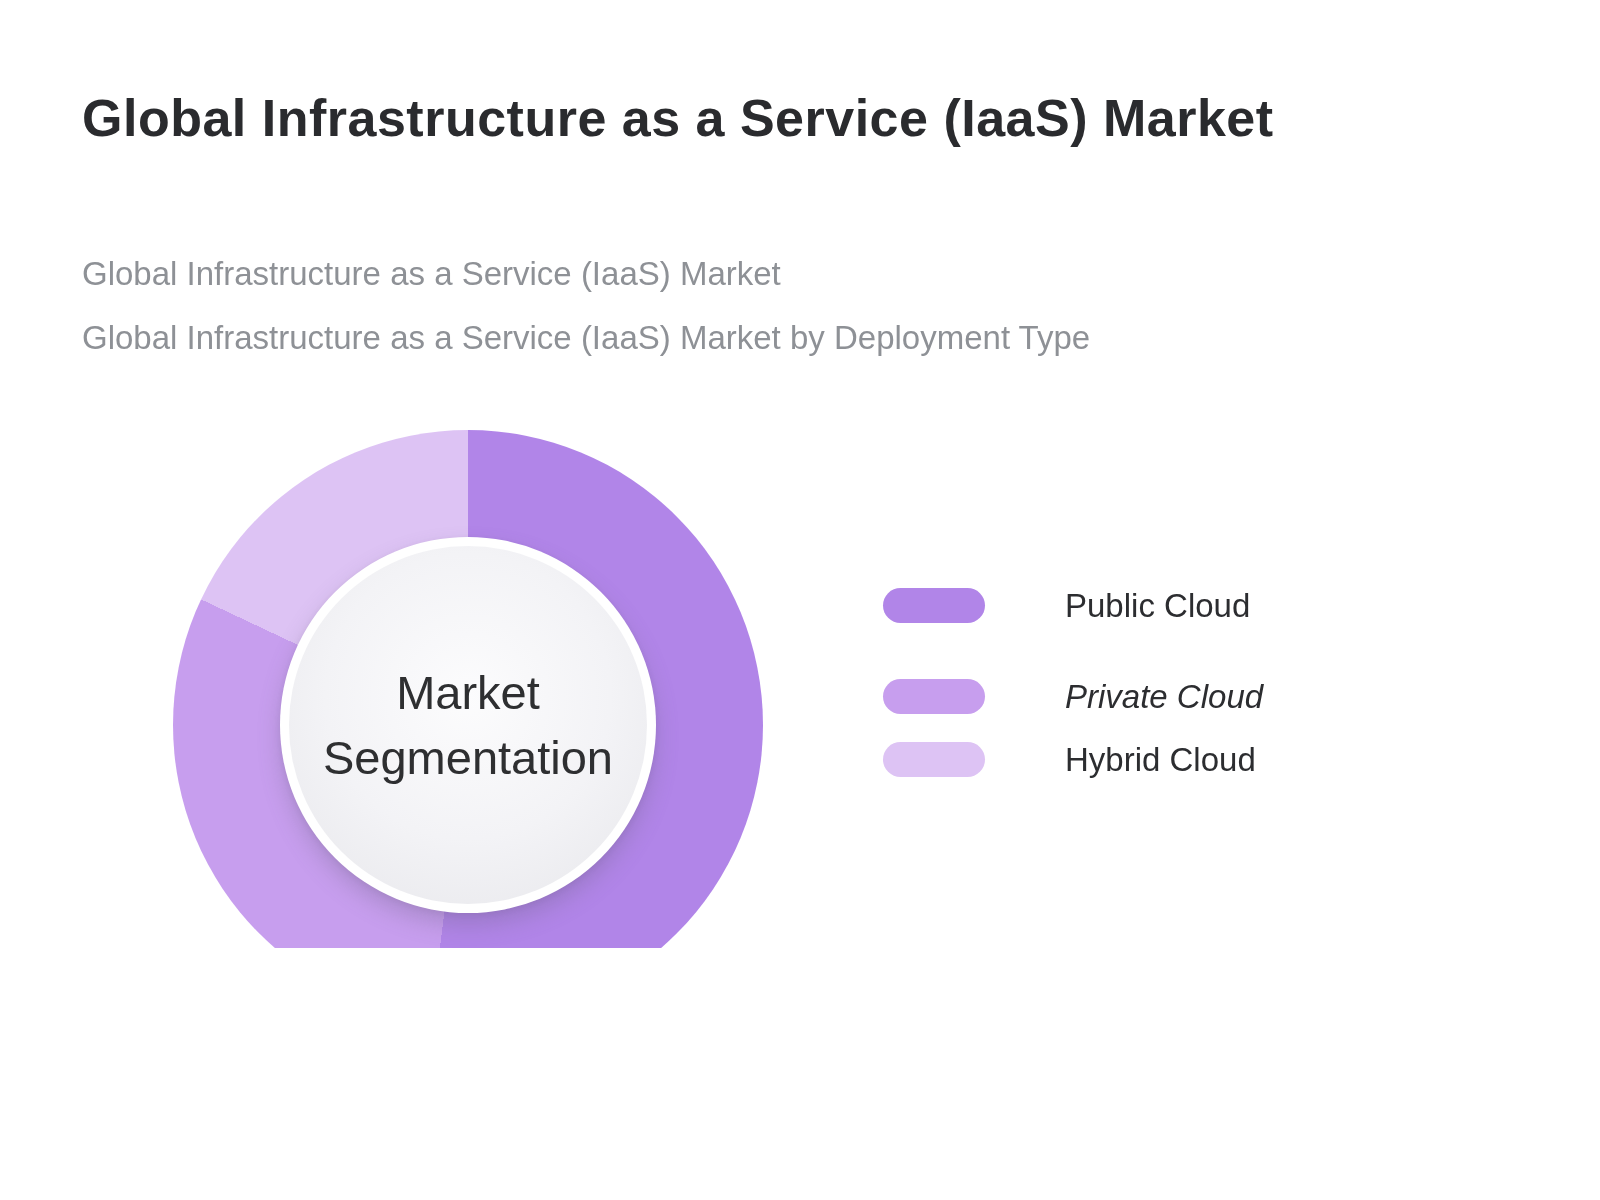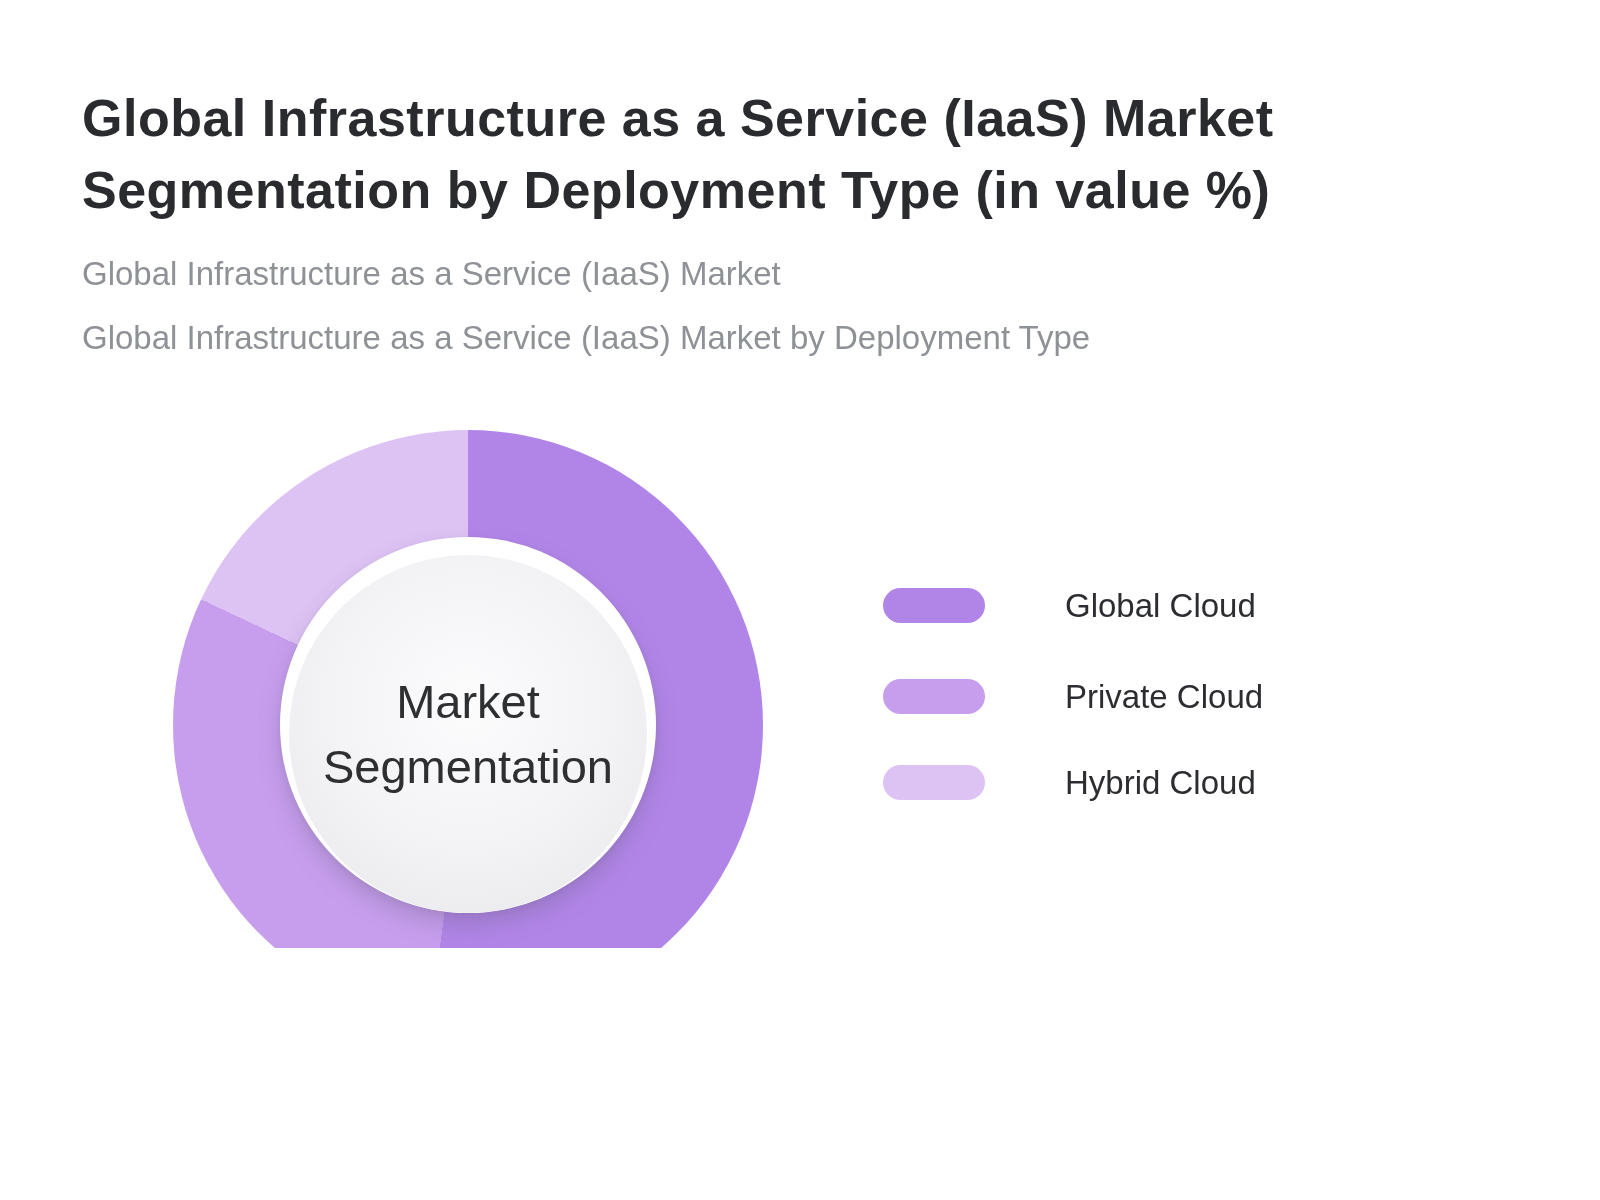--- a/index.html
+++ b/index.html
@@ -49,21 +49,21 @@
     position: absolute;
     left: 50%;
     top: 50%;
     transform: translate(-50%, -50%);
     width: 376px;
     height: 376px;
     border-radius: 50%;
     background: #ffffff;
     box-shadow: 0 12px 22px rgba(105, 95, 128, 0.30), 0 2px 6px rgba(0,0,0,0.06);
     display: flex;
-    align-items: flex-end;
+    align-items: center;
     justify-content: center;
   }
   .donut-center {
     width: 358px;
     height: 358px;
     border-radius: 50%;
     background: radial-gradient(circle at 50% 42%, #fcfcfd 0%, #f3f3f6 52%, #e6e6ea 100%);
     display: flex;
     align-items: center;
     justify-content: center;
@@ -82,59 +82,58 @@
     left: 883px;
     top: 588px;
   }
   .legend-row {
     display: flex;
     align-items: center;
     height: 35px;
     margin-bottom: 56px;
   }
   .legend-row:last-child { margin-bottom: 0; }
-  .legend-row.row-2 { margin-bottom: 51px; }
+  .legend-row.row-2 { margin-bottom: 28px; font-style: italic; }
   .legend-swatch {
     width: 102px;
     height: 35px;
     border-radius: 18px;
     flex: 0 0 auto;
   }
   .legend-label {
     margin-left: 80px;
     font-size: 33px;
     color: #2c2d30;
     white-space: nowrap;
   }
 </style>
 </head>
 <body>
 
 <div class="canvas">
 
   <div class="title">
     <div>Global Infrastructure as a Service (IaaS) Market</div>
-    <div>Segmentation by Deployment Type (in value %)</div>
   </div>
 
   <div class="subtitle subtitle-1">Global Infrastructure as a Service (IaaS) Market</div>
   <div class="subtitle subtitle-2">Global Infrastructure as a Service (IaaS) Market by Deployment Type</div>
 
   <div class="donut" id="donut" style="background: conic-gradient(rgb(177, 133, 232) 0%, rgb(177, 133, 232) 52%, rgb(199, 158, 238) 52%, rgb(199, 158, 238) 82%, rgb(221, 195, 244) 82%, rgb(221, 195, 244) 100%);">
     <div class="donut-hole">
       <div class="donut-center">
         <div class="center-label">Market Segmentation</div>
       </div>
     </div>
   </div>
 
   <div class="legend">
     <div class="legend-row row-1">
       <div class="legend-swatch" style="background: rgb(177, 133, 232);"></div>
-      <div class="legend-label">Global Cloud</div>
+      <div class="legend-label">Public Cloud</div>
     </div>
     <div class="legend-row row-2">
       <div class="legend-swatch" style="background: rgb(199, 158, 238);"></div>
       <div class="legend-label">Private Cloud</div>
     </div>
     <div class="legend-row row-3">
       <div class="legend-swatch" style="background: rgb(221, 195, 244);"></div>
       <div class="legend-label">Hybrid Cloud</div>
     </div>
   </div>

